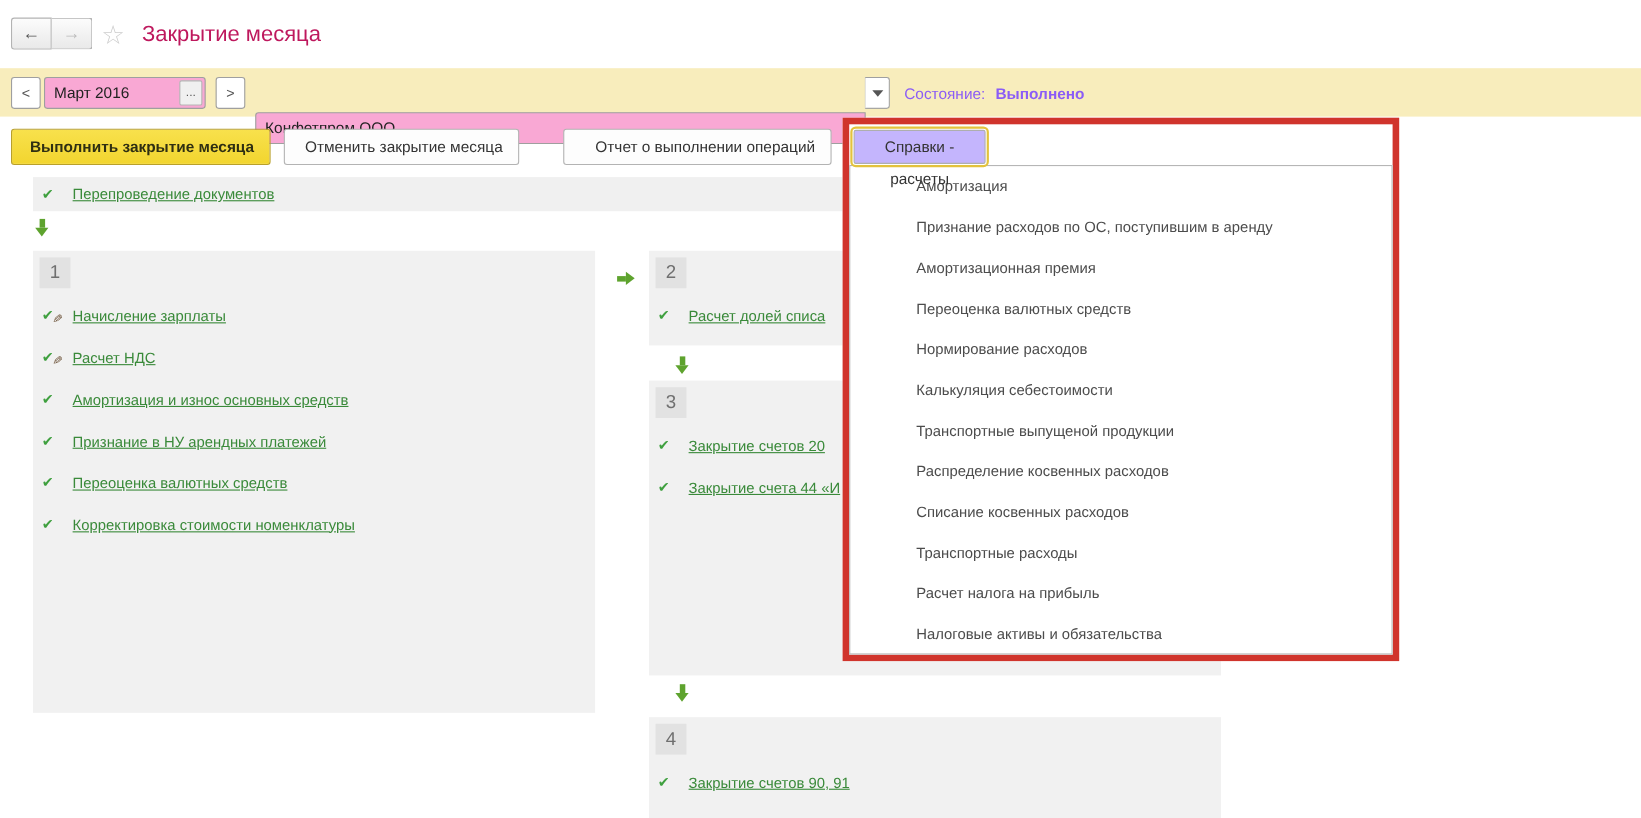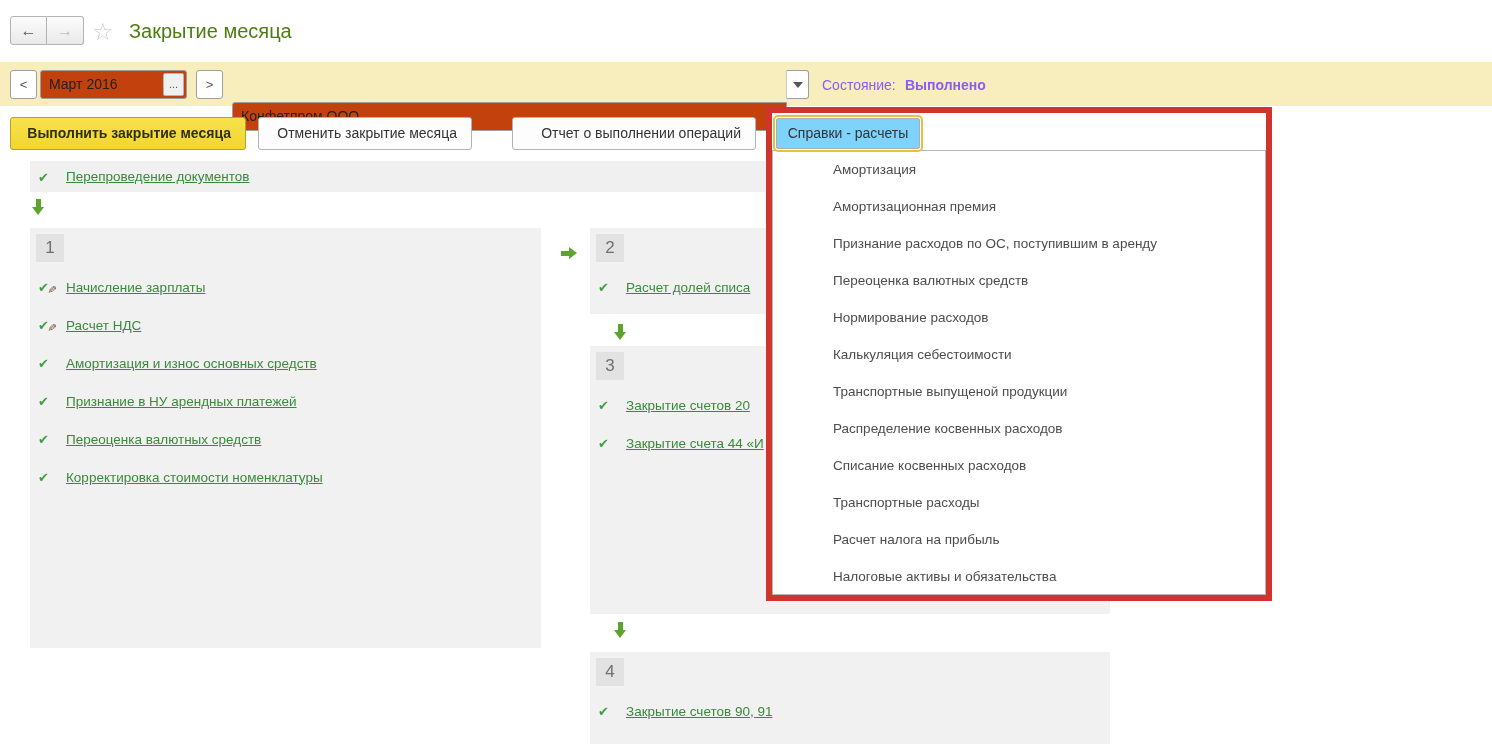--- a/index.html
+++ b/index.html
@@ -10,31 +10,31 @@
   }
   
   .nav-group { position:absolute; left:10px; top:16px; display:flex; }
   .nav-btn {
     width:37px; height:29px; border:1px solid #b3b3b3; background:linear-gradient(#fcfcfc,#e9e9e9);
     font-size:16px; line-height:27px; text-align:center; color:#555; cursor:pointer;
   }
   .nav-btn.back { border-radius:3px 0 0 3px; }
   .nav-btn.fwd  { border-radius:0 3px 3px 0; border-left:none; color:#bcbcbc; }
   .star { position:absolute; left:92px; top:18px; font-size:24px; color:#cdcdcd; }
-  .page-title { position:absolute; left:129px; top:20px; font-size:20px; color:#4d7c0f; }
+  .page-title { position:absolute; left:129px; top:20px; font-size:20px; color:#be185d; }
 
   
   .period-bar { position:absolute; left:0; top:62px; width:1492px; height:44px; background:#f8edbc; }
   .sq-btn {
     position:absolute; top:8px; width:27px; height:29px; background:#fff;
     border:1px solid #9f9f9f; border-radius:3px; font-size:13px; color:#555;
     text-align:center; line-height:27px; cursor:pointer;
   }
   .field {
-    position:absolute; top:8px; height:29px; background:#c2410c; border:1px solid #9f9f9f;
+    position:absolute; top:8px; height:29px; background:#f9a8d4; border:1px solid #9f9f9f;
     border-radius:3px; font-size:14px; color:#222; padding:0 8px; line-height:27px;
   }
   .ellipsis-btn {
     position:absolute; right:2px; top:2px; width:21px; height:23px; background:#f0f0f0;
     border:1px solid #b5b5b5; border-radius:2px; font-size:11px; color:#555;
     text-align:center; line-height:20px; cursor:pointer;
   }
   .combo-btn {
     position:absolute; left:786px; top:8px; width:23px; height:29px; background:#fff;
     border:1px solid #9f9f9f; border-left:1px solid #c9c9c9; border-radius:0 3px 3px 0; cursor:pointer;
@@ -87,22 +87,22 @@
     border-top:6.5px solid transparent; border-bottom:6.5px solid transparent; border-left:8px solid #5ea32e; }
 
   
   .dropdown-wrap {
     position:absolute; left:766px; top:107px; width:506px; height:494px;
     border:6px solid #d0342c; background:#fff; z-index:10;
     display:flex; flex-direction:column;
   }
   .dd-top { position:relative; height:37px; flex:none; }
   .refs-btn {
-    position:absolute; left:4px; top:5px; width:144px; height:31px;
-    background:#7dd3fc; border:1px solid #aeaeae; border-radius:2px;
+    position:absolute; left:4px; top:5px; width:120px; height:31px;
+    background:#c4b5fd; border:1px solid #aeaeae; border-radius:2px;
     font-size:14px; color:#333; text-align:center; line-height:29px; cursor:pointer;
     outline:2px solid #e3c23d; outline-offset:1px; font-family:inherit;
   }
   .dd-menu { flex:1; border:1px solid #b6b6b6; background:#fff; overflow:hidden; }
   .dd-item { height:37px; line-height:37px; padding-left:60px; font-size:13.5px;
              color:#4c4c4c; white-space:nowrap; cursor:pointer; }
 </style>
 </head>
 <body>
 
@@ -226,24 +226,24 @@
 </div>
 
 <div class="dropdown-wrap">
   <div class="dd-top">
     <button class="refs-btn">Справки - расчеты</button>
   </div>
   <div class="dd-menu">
 
       <div class="dd-item">Амортизация</div>
 
+      <div class="dd-item">Признание расходов по ОС, поступившим в аренду</div>
+
       <div class="dd-item">Амортизационная премия</div>
 
-      <div class="dd-item">Признание расходов по ОС, поступившим в аренду</div>
-
       <div class="dd-item">Переоценка валютных средств</div>
 
       <div class="dd-item">Нормирование расходов</div>
 
       <div class="dd-item">Калькуляция себестоимости</div>
 
       <div class="dd-item">Транспортные выпущеной продукции</div>
 
       <div class="dd-item">Распределение косвенных расходов</div>
 

